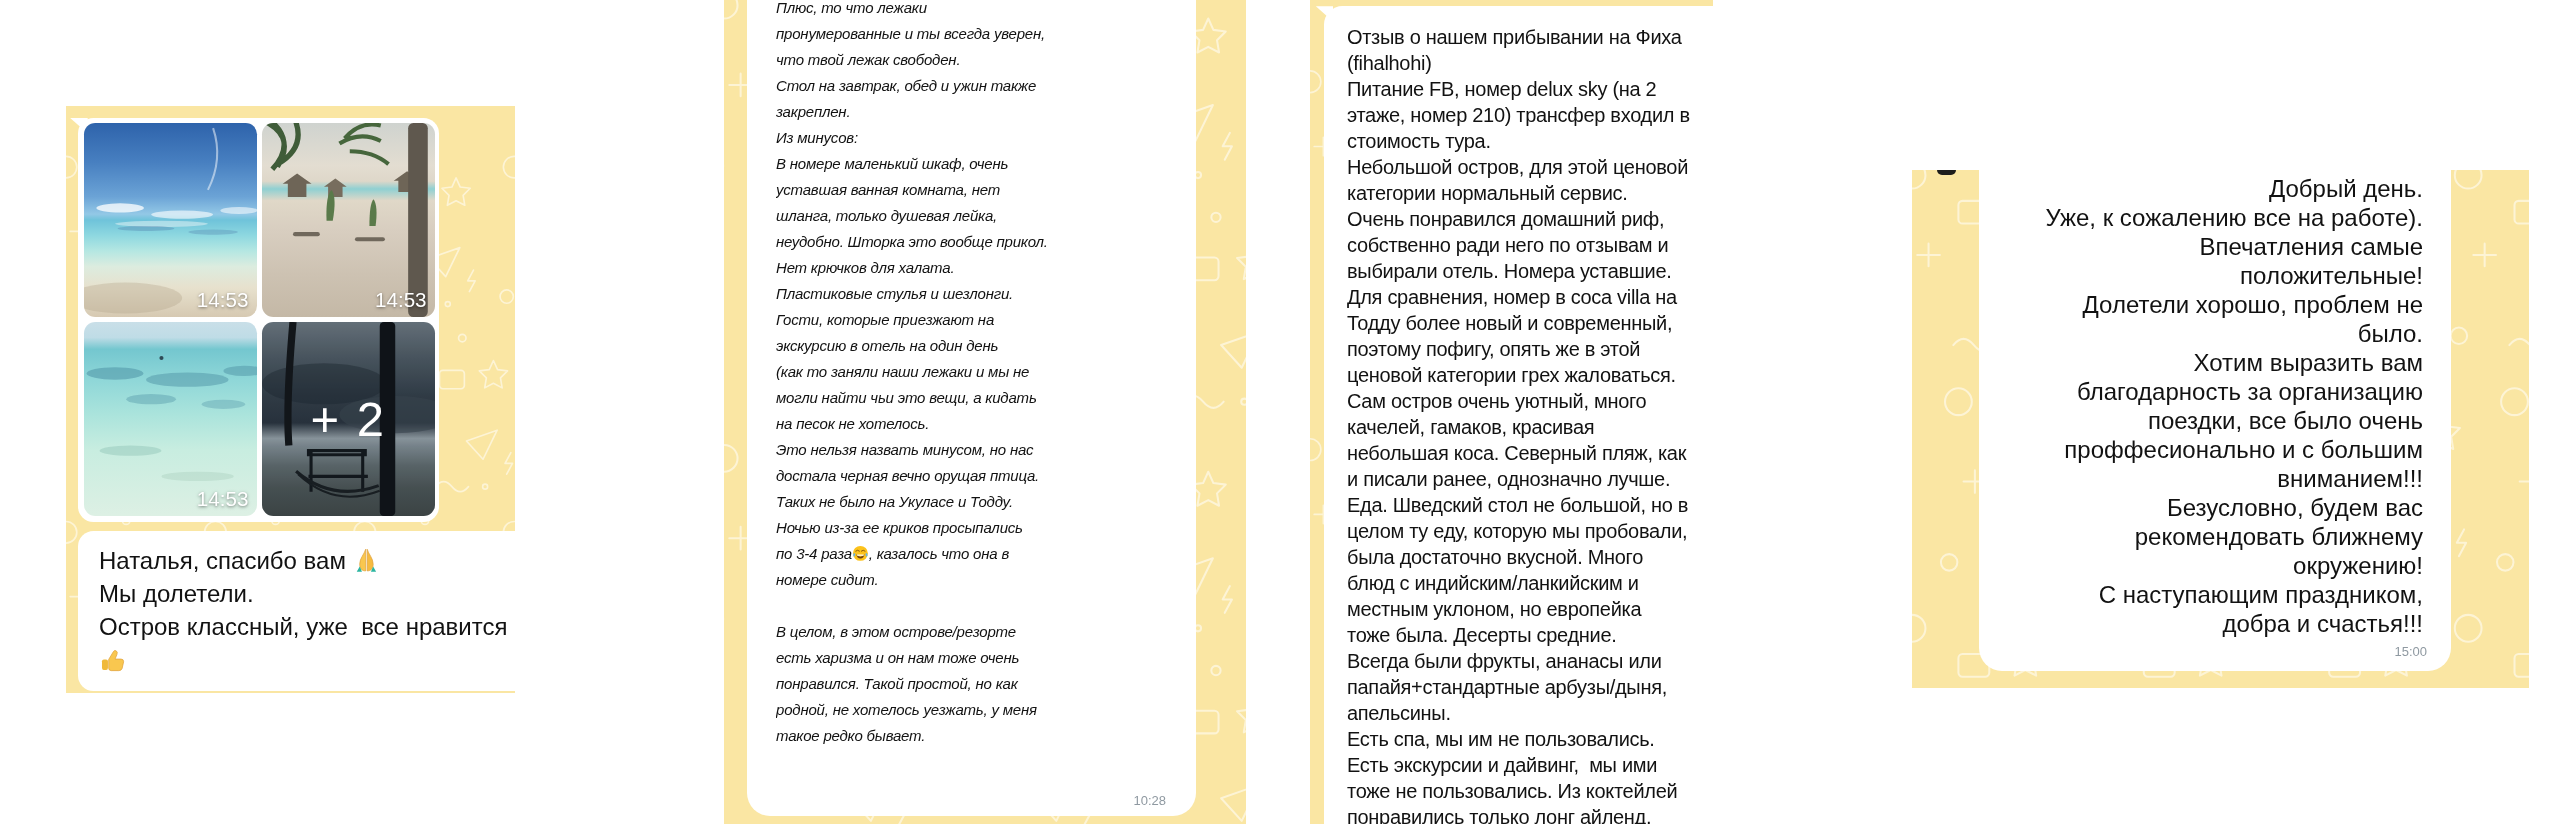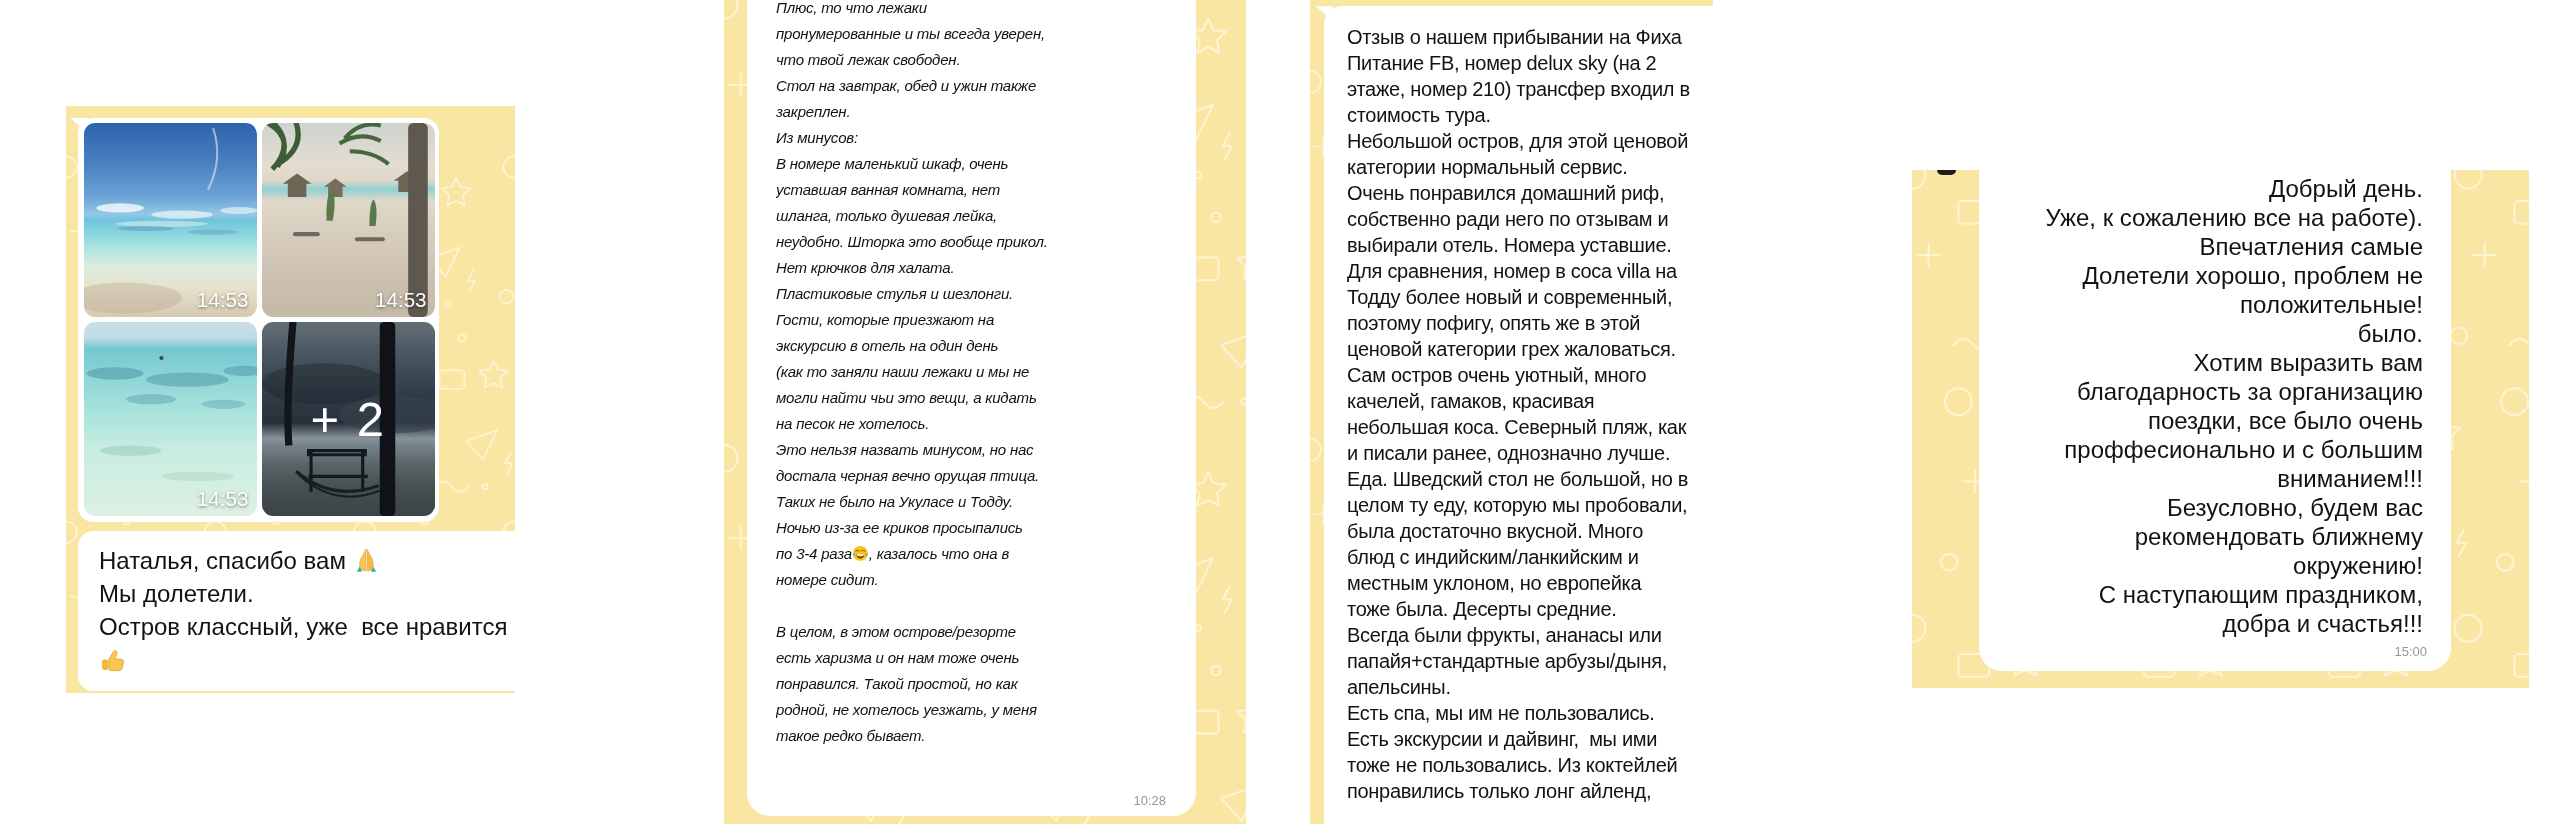--- a/index.html
+++ b/index.html
@@ -270,20 +270,21 @@
         <use href="#doodle-tile" x="300" y="820"></use>
         <use href="#doodle-tile" x="660" y="820"></use>
         <use href="#doodle-tile" x="30" y="1260"></use>
         <use href="#doodle-tile" x="390" y="1260"></use>
         <use href="#doodle-tile" x="750" y="1260"></use>
       </svg>
     <div class="bubble bubble3">
       <div class="tail"></div>
       <div class="msg msg-3">
           <div class="line">Отзыв о нашем прибывании на Фиха</div>
+          <div class="line">(fihalhohi)</div>
           <div class="line">Питание FB, номер delux sky (на 2</div>
           <div class="line">этаже, номер 210) трансфер входил в</div>
           <div class="line">стоимость тура.</div>
           <div class="line">Небольшой остров, для этой ценовой</div>
           <div class="line">категории нормальный сервис.</div>
           <div class="line">Очень понравился домашний риф,</div>
           <div class="line">собственно ради него по отзывам и</div>
           <div class="line">выбирали отель. Номера уставшие.</div>
           <div class="line">Для сравнения, номер в coca villa на</div>
           <div class="line">Тодду более новый и современный,</div>
@@ -329,22 +330,22 @@
         <use href="#doodle-tile" x="300" y="820"></use>
         <use href="#doodle-tile" x="660" y="820"></use>
         <use href="#doodle-tile" x="1020" y="820"></use>
       </svg>
     <div class="photo-remnant"></div>
     <div class="bubble bubble4">
       <div class="msg msg-4">
           <div class="line">Добрый день.</div>
           <div class="line">Уже, к сожалению все на работе).</div>
           <div class="line">Впечатления самые</div>
+          <div class="line">положительные!</div>
           <div class="line">Долетели хорошо, проблем не</div>
-          <div class="line">положительные!</div>
           <div class="line">было.</div>
           <div class="line">Хотим выразить вам</div>
           <div class="line">благодарность за организацию</div>
           <div class="line">поездки, все было очень</div>
           <div class="line">проффесионально и с большим</div>
           <div class="line">вниманием!!!</div>
           <div class="line">Безусловно, будем вас</div>
           <div class="line">рекомендовать ближнему</div>
           <div class="line">окружению!</div>
           <div class="line">С наступающим праздником,</div>

